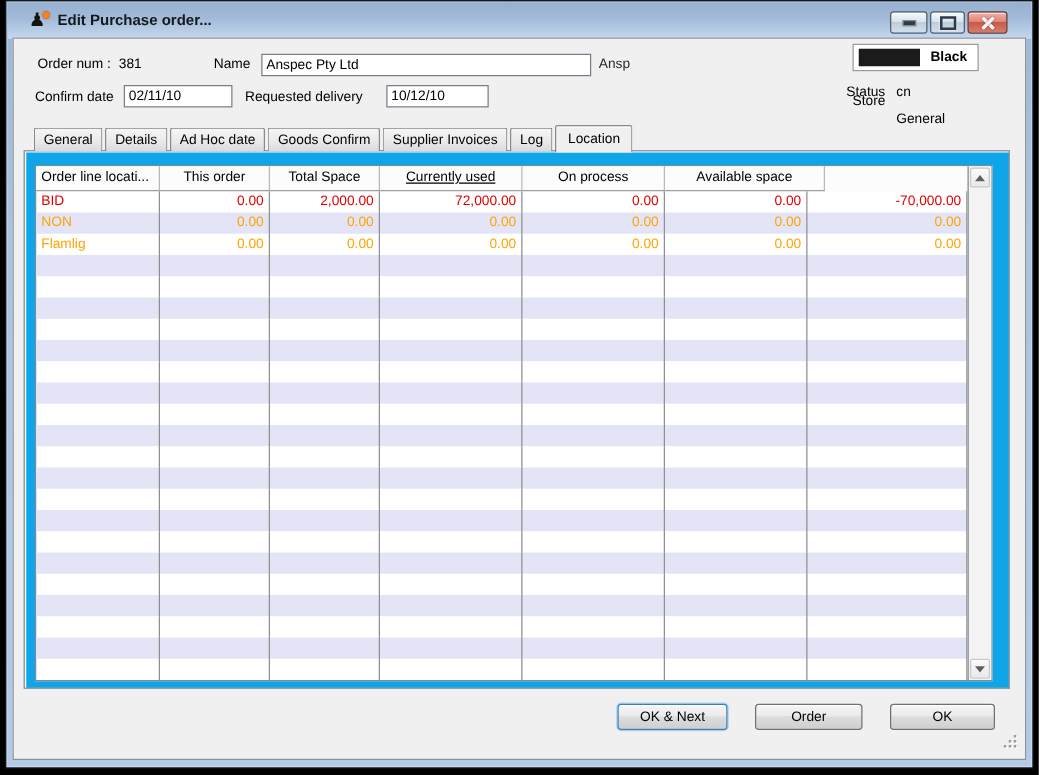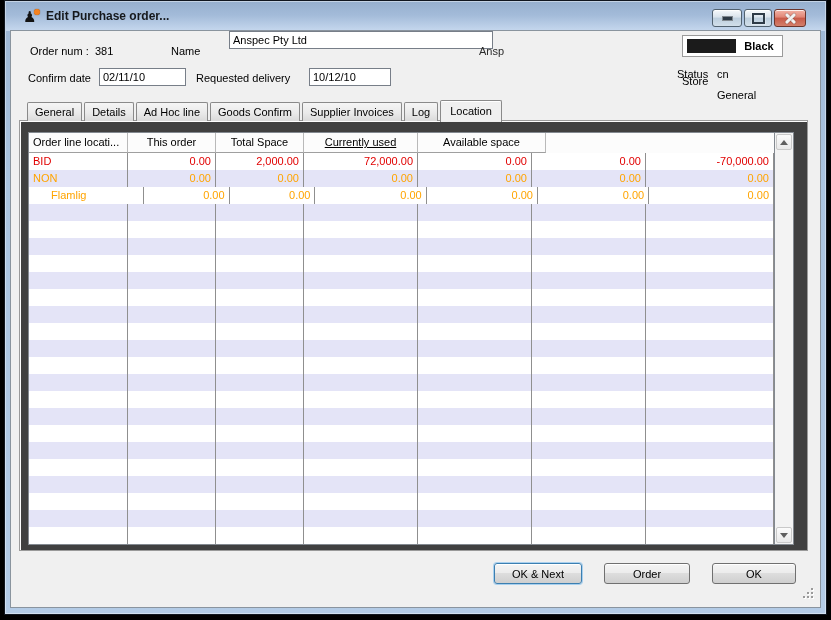--- a/index.html
+++ b/index.html
@@ -73,21 +73,21 @@
     height:18px;line-height:18px;padding:0 7px;font-size:11px;color:#000;
     border:1px solid #8a8a8a;border-bottom:none;border-radius:2px 2px 0 0;box-sizing:content-box;
     background:linear-gradient(180deg,#f5f5f5 0%,#eaeaea 55%,#dadada 100%);
   }
   .tab.active{
     height:21px;line-height:20px;margin-bottom:-1px;padding:0 9px;background:#f0f0f0;
     box-shadow:inset 0 1px 0 #fff;
   }
   .tab-panel{
     position:absolute;left:8px;top:89px;width:789px;height:431px;box-sizing:border-box;
-    border:1px solid #9a9a9a;background:#404040;box-shadow:inset 1px 1px 0 #fdfdfd;z-index:2;
+    border:1px solid #9a9a9a;background:#0ea5e9;box-shadow:inset 1px 1px 0 #fdfdfd;z-index:2;
   }
   
   .table-wrap{
     position:absolute;left:8px;top:11px;width:766px;height:413px;box-sizing:border-box;
     border:1px solid #838990;background:#fff;display:flex;
   }
   .grid{width:745px;}
   .grid-header{display:flex;height:20px;background:#fcfcfc;}
   .hcell{
     box-sizing:border-box;height:20px;line-height:19px;font-size:11px;color:#000;
@@ -160,55 +160,56 @@
         </div>
     </div>
   </div>
 
   <div class="content">
 
     <span class="lbl" style="left:19px;top:14px;">Order num :</span>
     <span class="lbl" style="left:84px;top:14px;">381</span>
 
     <span class="lbl" style="left:160px;top:14px;">Name</span>
-    <input class="field" style="left: 198px; top: 0; width: 264px; margin-left: 20px;" value="Anspec Pty Ltd">
+    <input class="field" style="left: 198px; top: 12px; width: 264px;" value="Anspec Pty Ltd">
     <span class="lbl" style="left:468px;top:14px;color:#2b2b2b;">Ansp</span>
 
     <span class="lbl" style="left:17px;top:41px;">Confirm date</span>
     <input class="field" style="left: 88px; top: 37px; width: 87px;" value="02/11/10">
 
     <span class="lbl" style="left:185px;top:41px;">Requested delivery</span>
     <input class="field" style="left: 298px; top: 37px; width: 82px;" value="10/12/10">
 
     <div class="swatch-box">
       <span class="swatch" style="background: rgb(27, 27, 27);"></span>
       <span class="swatch-label">Black</span>
     </div>
     <span class="lbl" style="left:666px;top:37px;">Status</span>
     <span class="lbl" style="left:706px;top:37px;">cn</span>
     <span class="lbl" style="left:671px;top:44px;">Store</span>
     <span class="lbl" style="left:706px;top:58px;">General</span>
 
     <div class="tab-bar">
         <div class="tab">General</div>
         <div class="tab">Details</div>
-        <div class="tab">Ad Hoc line</div>
+        <div class="tab">Ad Hoc date</div>
         <div class="tab">Goods Confirm</div>
         <div class="tab">Supplier Invoices</div>
         <div class="tab">Log</div>
         <div class="tab active">Location</div>
       </div>
     <div class="tab-panel">
       <div class="table-wrap">
         <div class="grid">
           <div class="grid-header">
               <div class="hcell" style="width: 99px;">Order line locati...</div>
               <div class="hcell" style="width: 88px;">This order</div>
               <div class="hcell" style="width: 88px;">Total Space</div>
               <div class="hcell" style="width: 114px; text-decoration: underline;">Currently used</div>
+              <div class="hcell" style="width: 114px;">On process</div>
               <div class="hcell" style="width: 128px;">Available space</div>
             </div>
           <div class="grid-body">
               <div class="row">
                 <div class="cell" style="width: 99px; color: rgb(225, 0, 0);">BID</div>
                 <div class="cell" style="width: 88px; color: rgb(225, 0, 0);">0.00</div>
                 <div class="cell" style="width: 88px; color: rgb(225, 0, 0);">2,000.00</div>
                 <div class="cell" style="width: 114px; color: rgb(225, 0, 0);">72,000.00</div>
                 <div class="cell" style="width: 114px; color: rgb(225, 0, 0);">0.00</div>
                 <div class="cell" style="width: 114px; color: rgb(225, 0, 0);">0.00</div>
@@ -217,21 +218,21 @@
               <div class="row">
                 <div class="cell" style="width: 99px; color: rgb(255, 164, 0);">NON</div>
                 <div class="cell" style="width: 88px; color: rgb(255, 164, 0);">0.00</div>
                 <div class="cell" style="width: 88px; color: rgb(255, 164, 0);">0.00</div>
                 <div class="cell" style="width: 114px; color: rgb(255, 164, 0);">0.00</div>
                 <div class="cell" style="width: 114px; color: rgb(255, 164, 0);">0.00</div>
                 <div class="cell" style="width: 114px; color: rgb(255, 164, 0);">0.00</div>
                 <div class="cell" style="width: 128px; color: rgb(255, 164, 0);">0.00</div>
               </div>
               <div class="row">
-                <div class="cell" style="width: 99px; color: rgb(255, 164, 0); margin-left: 18px;">Flamlig</div>
+                <div class="cell" style="width: 99px; color: rgb(255, 164, 0);">Flamlig</div>
                 <div class="cell" style="width: 88px; color: rgb(255, 164, 0);">0.00</div>
                 <div class="cell" style="width: 88px; color: rgb(255, 164, 0);">0.00</div>
                 <div class="cell" style="width: 114px; color: rgb(255, 164, 0);">0.00</div>
                 <div class="cell" style="width: 114px; color: rgb(255, 164, 0);">0.00</div>
                 <div class="cell" style="width: 114px; color: rgb(255, 164, 0);">0.00</div>
                 <div class="cell" style="width: 128px; color: rgb(255, 164, 0);">0.00</div>
               </div>
               <div class="row">
                 <div class="cell" style="width: 99px;"></div>
                 <div class="cell" style="width: 88px;"></div>

